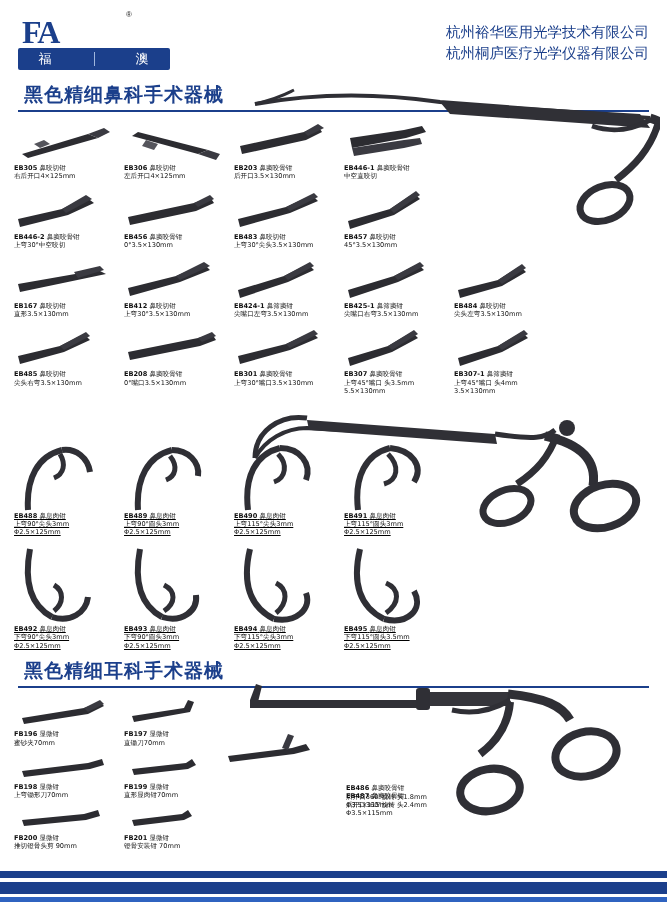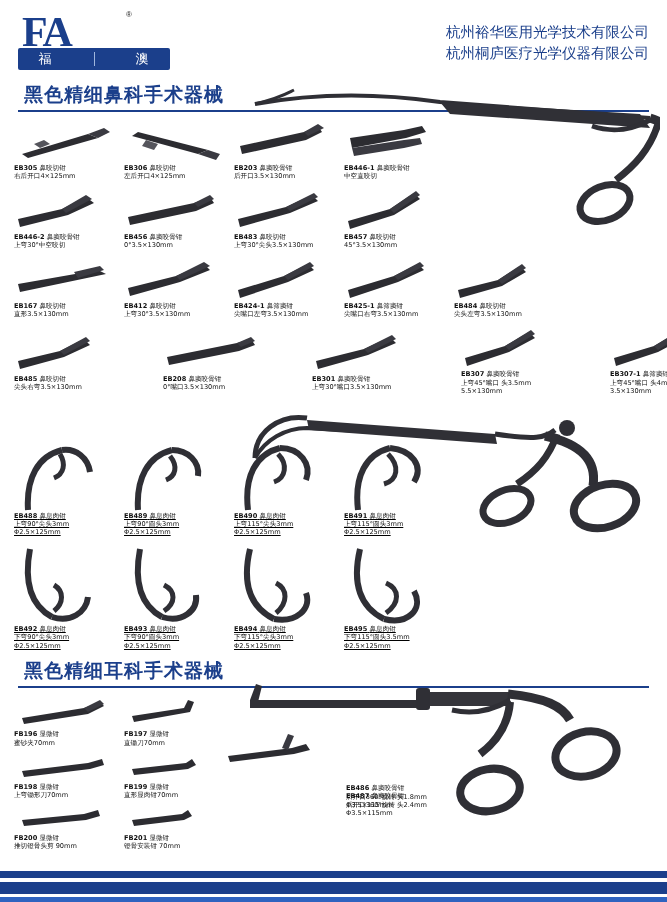--- a/index.html
+++ b/index.html
@@ -23,21 +23,21 @@
     justify-content:space-between;
   }
   .logo-wrap{position:relative;width:160px;height:62px;}
   .logo-mark{
     position:absolute;left:4px;top:4px;
     width:46px;height:40px;
   }
   .logo-fa{
     font-family:"Liberation Serif", serif;
     font-weight:bold;
-    font-size:42px;
+    font-size:32px;
     color:#1b3f8b;
     letter-spacing:-2px;
     line-height:40px;
   }
   .logo-reg{
     position:absolute;left:108px;top:2px;
     font-size:8px;color:#222;
   }
   .logo-band{
     position:absolute;left:0;top:40px;
@@ -77,21 +77,21 @@
     margin:2px 18px 8px 18px;
   }
 
   
   .grid{
     position:relative;
     margin:0 14px;
   }
   .row{
     display:flex;
-    align-items:center;
+    align-items:flex-start;
   }
   .cell{
     width:104px;
     margin-right:6px;
     position:relative;
   }
   .pic{
     height:44px;
     position:relative;
   }
@@ -280,21 +280,21 @@
         <div class="pic">
           <svg width="104" height="44">
               <path d="M4,32 L44,22 L66,8 L72,14 L48,28 L6,40 Z" class="blk"></path>
               <path d="M44,22 L68,6 L72,10 L48,26 Z" class="blk2"></path>
             </svg>
         </div>
         <div class="caption"><span class="code">EB484</span> <span>鼻咬切钳</span><br><span>尖头左弯3.5×130mm</span></div>
       </div>
     </div>
 
-    <div class="row" style="margin-top:8px;gap:39px;">
+    <div class="row" style="margin-top:8px;">
       <div class="cell">
         <div class="pic">
           <svg width="104" height="44">
               <path d="M4,30 L46,20 L70,8 L76,14 L50,26 L6,38 Z" class="blk"></path>
               <path d="M46,20 L72,6 L76,10 L50,24 Z" class="blk2"></path>
             </svg>
         </div>
         <div class="caption"><span class="code">EB485</span> <span>鼻咬切钳</span><br><span>尖头右弯3.5×130mm</span></div>
       </div>
       <div class="cell">

